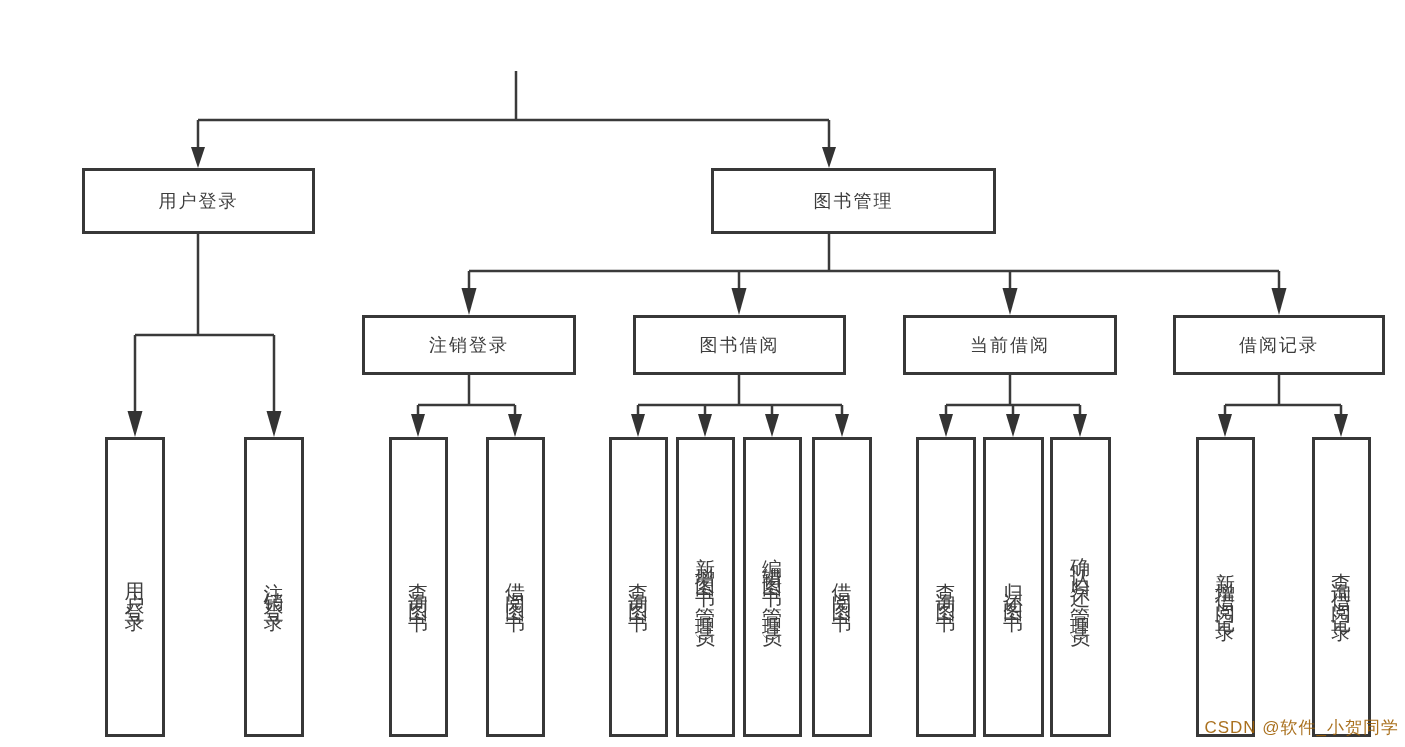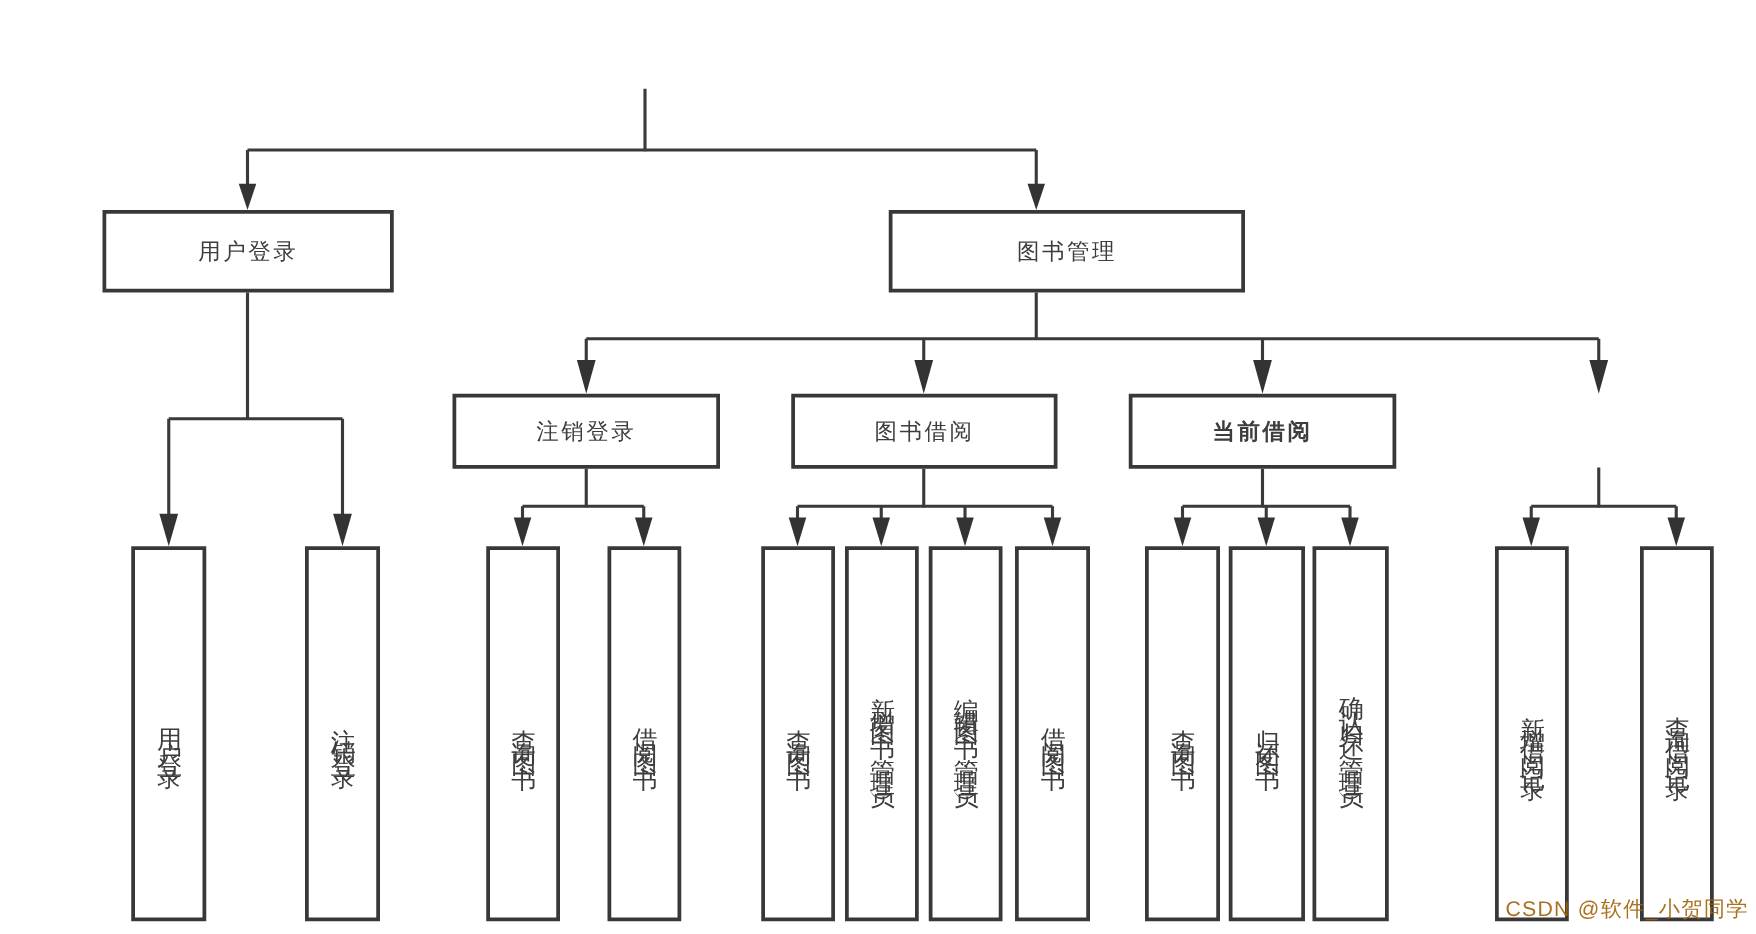--- a/index.html
+++ b/index.html
@@ -151,22 +151,25 @@
   <div class="node" style="left:711px; top:168px; width:285px; height:66px;">
     <span>图书管理</span>
   </div>
 
   <div class="node" style="left:362px; top:315px; width:214px; height:60px;">
     <span>注销登录</span>
   </div>
   <div class="node" style="left:633px; top:315px; width:213px; height:60px;text-align:right;">
     <span>图书借阅</span>
   </div>
-  <div class="node" style="left:903px; top:315px; width:214px; height:60px;font-weight:bold;">
+  <div class="node" style="left:903px; top:315px; width:214px; height:60px;">
     <span>当前借阅</span>
+  </div>
+  <div class="node" style="left:1173px; top:315px; width:212px; height:60px;">
+    <span>借阅记录</span>
   </div>
 
   <div class="node v" style="left:105px; top:437px; width:60px; height:300px;">
     <span>用户登录</span>
   </div>
   <div class="node v" style="left:244px; top:437px; width:60px; height:300px;">
     <span>注销登录</span>
   </div>
 
   <div class="node v" style="left:389px; top:437px; width:59px; height:300px;">

